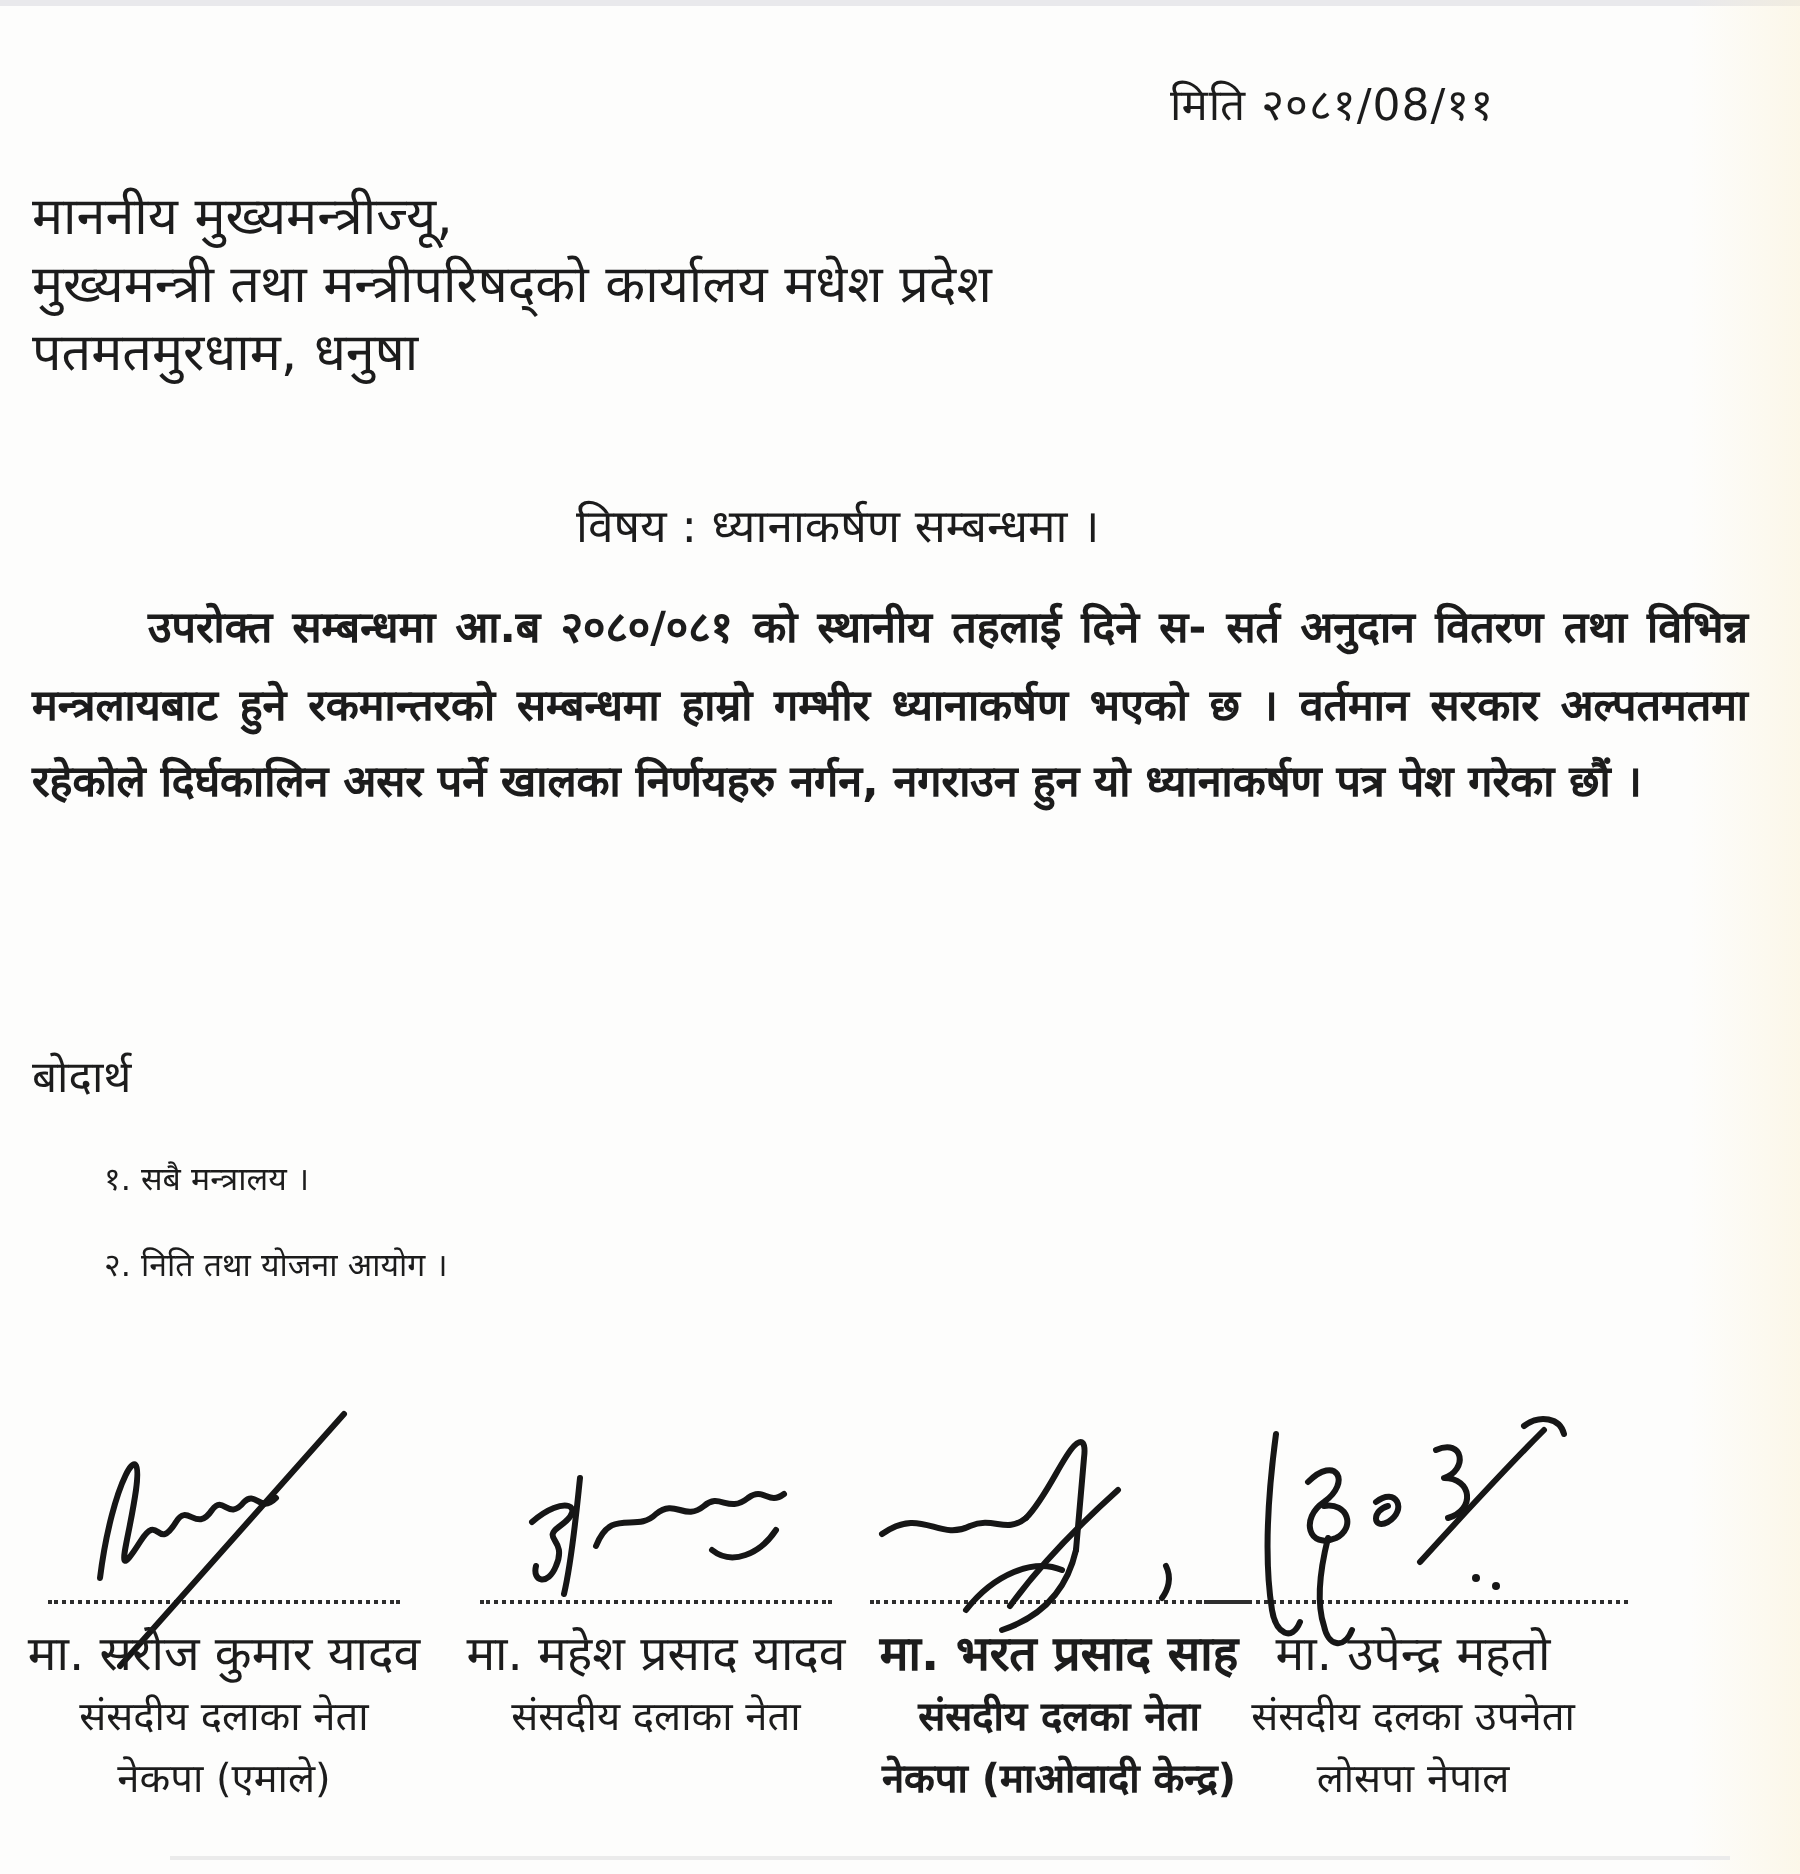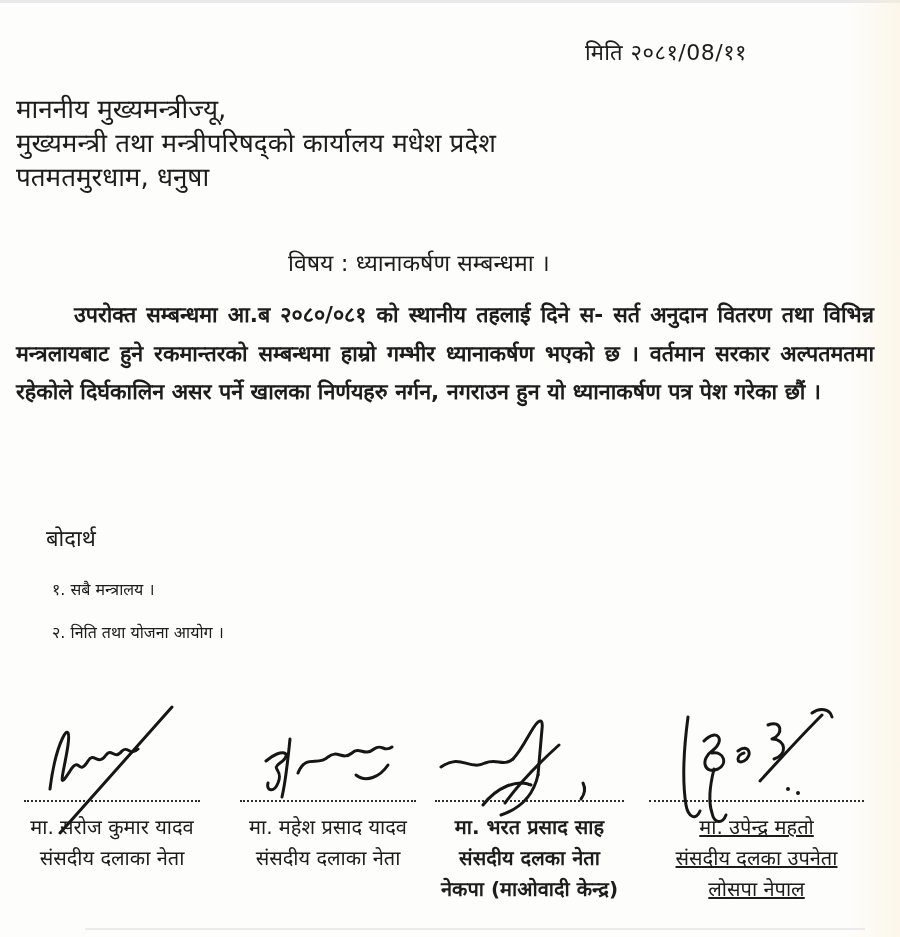--- a/index.html
+++ b/index.html
@@ -17,34 +17,34 @@
     background:linear-gradient(to right, rgba(251,243,219,0) 0%, rgba(250,240,210,0.45) 100%);
     pointer-events:none;}
   .scan-bottom-line{position:absolute;top:928px;left:85px;width:780px;height:2px;background:#ebebeb;}
 
   .date{position:absolute;top:36px;left:585px;font-size:22px;letter-spacing:.5px;white-space:nowrap;}
   .recipient{position:absolute;top:92px;left:16px;font-size:26px;line-height:34px;}
   .recipient div{white-space:nowrap;}
   .subject{position:absolute;top:246px;left:245px;font-size:23px;font-weight:normal;white-space:nowrap;margin-left:43px;}
   .body-par{position:absolute;top:296px;left:16px;width:858px;
     font-size:21.5px;line-height:38.5px;text-align:justify;text-indent:58px;font-weight:bold;}
-  .cc-heading{position:absolute;top:522px;left:16px;font-size:22px;margin-left:30px;}
+  .cc-heading{position:absolute;top:522px;left:16px;font-size:22px;}
   .cc-list{position:absolute;top:568px;left:52px;font-size:16px;line-height:43px;}
   .cc-list div{white-space:nowrap;}
 
   .sig-col{position:absolute;top:705px;text-align:center;}
   .sig-col-1{left:12px;width:200px;}
   .sig-col-2{left:228px;width:200px;}
   .sig-col-3{left:422px;width:215px;font-weight:bold;}
-  .sig-col-4{left:634px;width:245px;text-decoration:underline;}
+  .sig-col-4{left:584px;width:245px;}
   .sig-svg{display:block;width:180px;height:95px;margin:0 auto;overflow:visible;}
   .sig-col-3 .sig-svg{width:190px;}
   .sig-col-4 .sig-svg{width:190px;}
   .dotted-line{border-top:2.5px dotted #2e2e2e;width:88%;margin:0 auto 10px auto;height:0;}
-  .sig-name{font-size:20px;line-height:31px;white-space:nowrap;}
+  .sig-name{font-size:24px;line-height:31px;white-space:nowrap;}
   .sig-role{font-size:20px;line-height:31px;white-space:nowrap;}
   .sig-party{font-size:20px;line-height:31px;white-space:nowrap;}
   .sig-stroke{fill:none;stroke:#161616;stroke-width:3;stroke-linecap:round;stroke-linejoin:round;}
 </style>
 </head>
 <body>
 
 <div class="page">
 
   <div class="scan-top-edge"></div>
@@ -70,20 +70,21 @@
   </div>
 
   <div class="sig-col sig-col-1">
     <svg class="sig-svg" viewBox="0 0 180 95">
       <path class="sig-stroke" d="M150,2 L38,128"></path>
       <path class="sig-stroke" d="M28,84 C34,36 50,10 46,40 C42,68 34,88 48,66 C58,50 56,72 66,56 C72,46 76,62 84,50 C90,42 92,56 100,46 C106,40 108,52 116,44"></path>
     </svg>
     <div class="dotted-line"></div>
     <div class="sig-name">मा. सरोज कुमार यादव</div>
     <div class="sig-role">संसदीय दलाका नेता</div>
+    <div class="sig-party">नेकपा (एमाले)</div>
   </div>
 
   <div class="sig-col sig-col-2">
     <svg class="sig-svg" viewBox="0 0 180 95">
       <path class="sig-stroke" d="M28,56 C44,42 56,48 42,58 C32,65 46,64 40,78 C36,88 28,86 30,78"></path>
       <path class="sig-stroke" d="M52,34 C50,53 48,75 44,92"></path>
       <path class="sig-stroke" d="M60,68 C68,48 80,62 90,52 C100,44 104,56 114,48 C122,41 126,52 136,44 C144,38 146,48 154,42"></path>
       <path class="sig-stroke" d="M118,70 C128,78 142,72 150,60"></path>
     </svg>
     <div class="dotted-line"></div>

